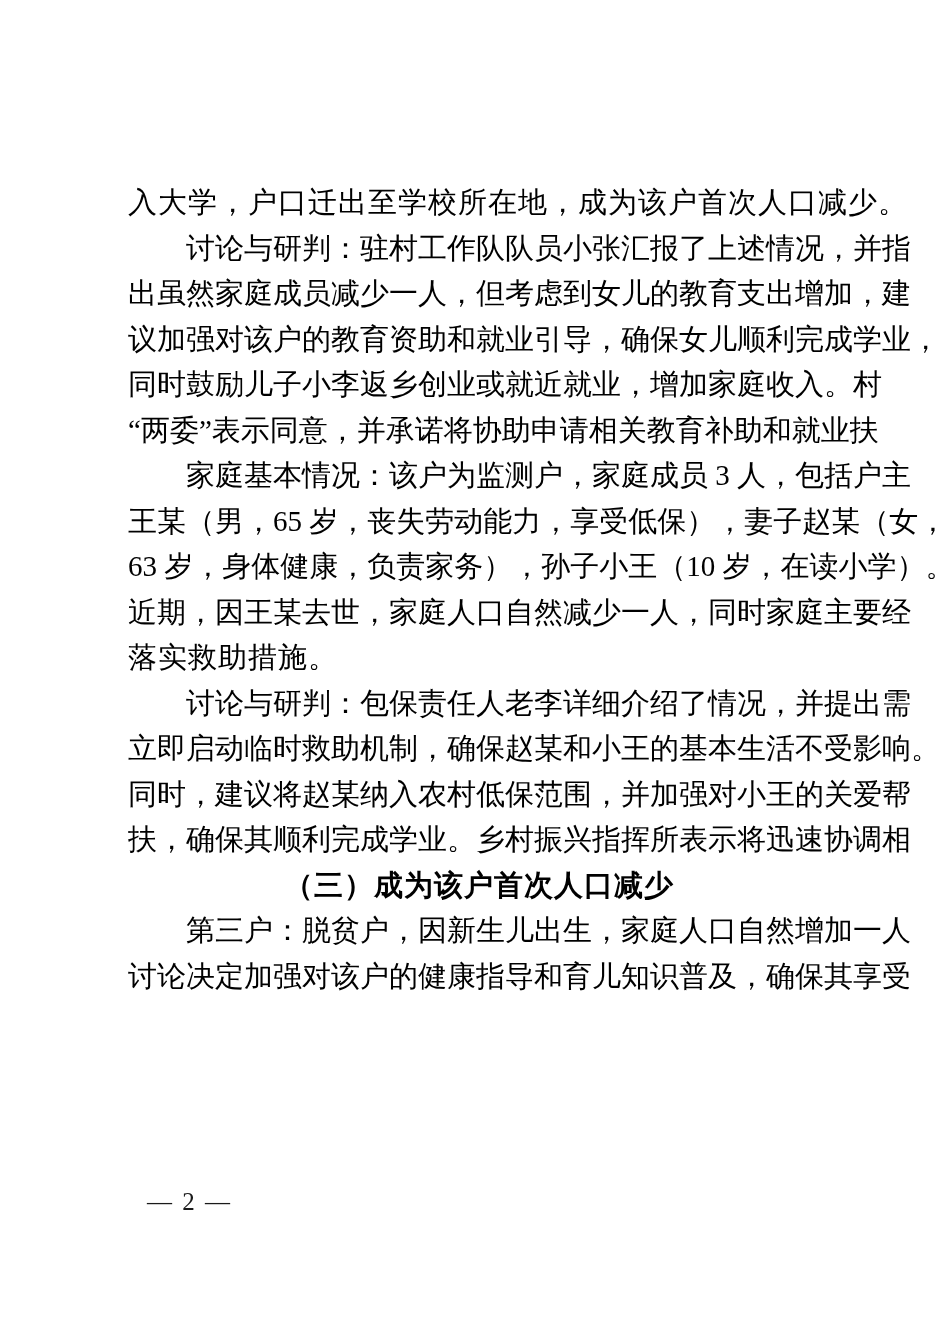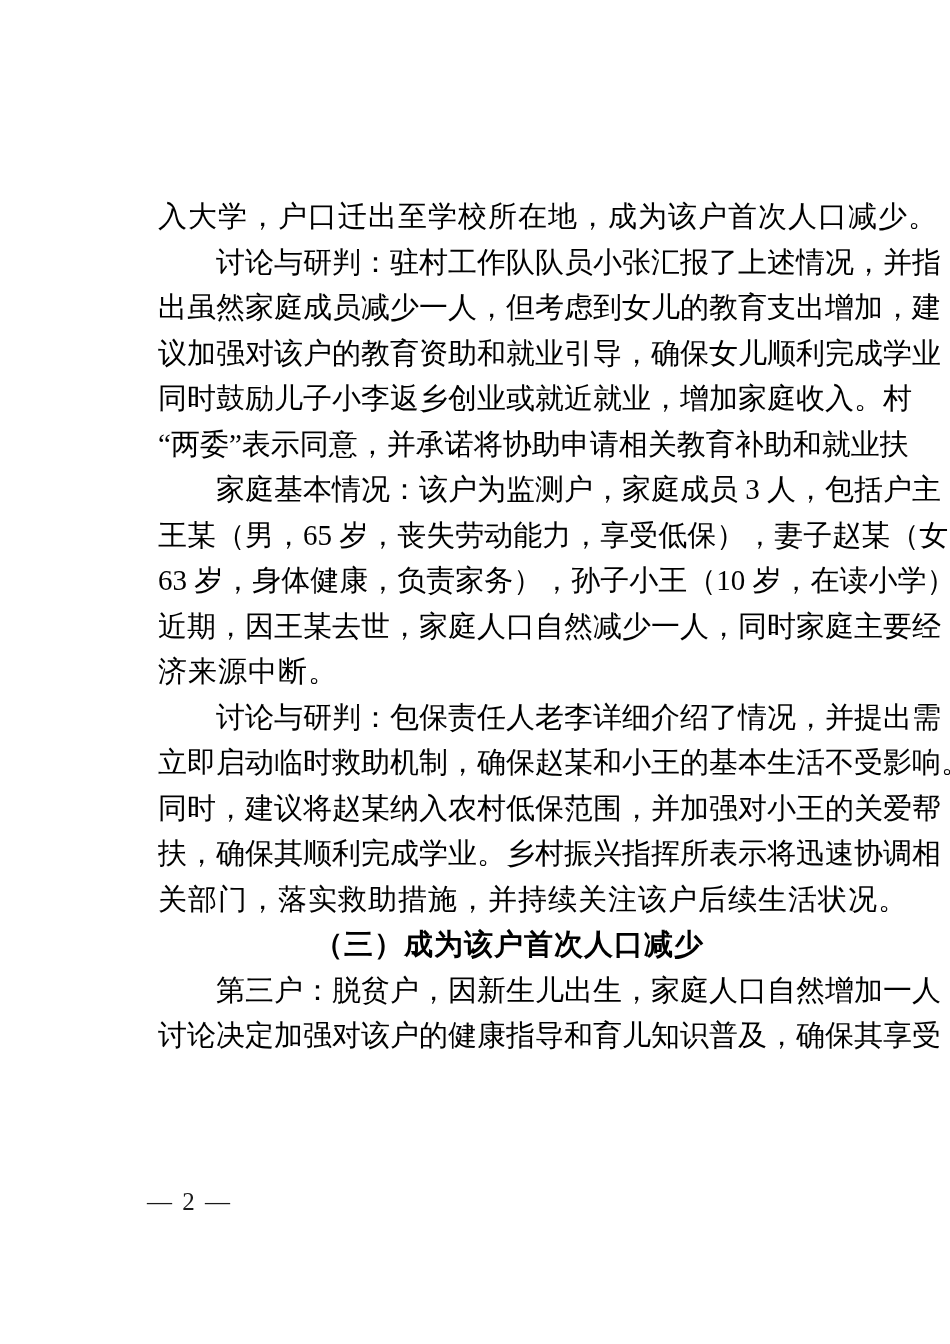--- a/index.html
+++ b/index.html
@@ -18,23 +18,22 @@
   .page {
     position: absolute;
     left: 0; top: 0;
     width: 950px;
     height: 1344px;
     background: #ffffff;
   }
   .doc-body {
     position: absolute;
     left: 128px;
-    top: 194px;
+    top: 180px;
     width: 702px;
-    margin-left: 30px;
   }
   .line {
     height: 45.5px;
     line-height: 45.5px;
     font-size: 29px;
     white-space: nowrap;
     overflow: visible;
   }
   
   .line.full, .line.indent-full {
@@ -337,21 +336,21 @@
         <span>人</span>
         <span>，</span>
         <span>同</span>
         <span>时</span>
         <span>家</span>
         <span>庭</span>
         <span>主</span>
         <span>要</span>
         <span>经</span>
       </div>
-      <div class="line plain-end">济来源中断。</div>
+      <div class="line plain-end">落实救助措施。</div>
       <div class="line indent-full">
         <span>讨</span>
         <span>论</span>
         <span>与</span>
         <span>研</span>
         <span>判</span>
         <span>：</span>
         <span>包</span>
         <span>保</span>
         <span>责</span>
@@ -453,21 +452,20 @@
         <span>所</span>
         <span>表</span>
         <span>示</span>
         <span>将</span>
         <span>迅</span>
         <span>速</span>
         <span>协</span>
         <span>调</span>
         <span>相</span>
       </div>
-      <div class="line plain-end">关部门，落实救助措施，并持续关注该户后续生活状况。</div>
       <div class="line heading">（三）成为该户首次人口减少</div>
       <div class="line indent-full">
         <span>第</span>
         <span>三</span>
         <span>户</span>
         <span>：</span>
         <span>脱</span>
         <span>贫</span>
         <span>户</span>
         <span>，</span>

